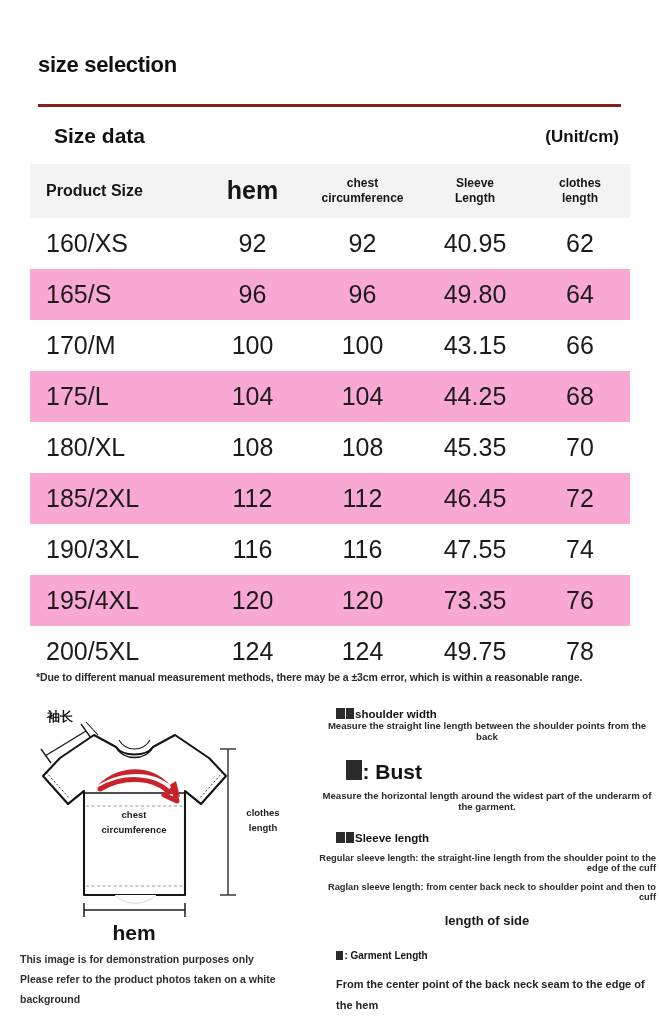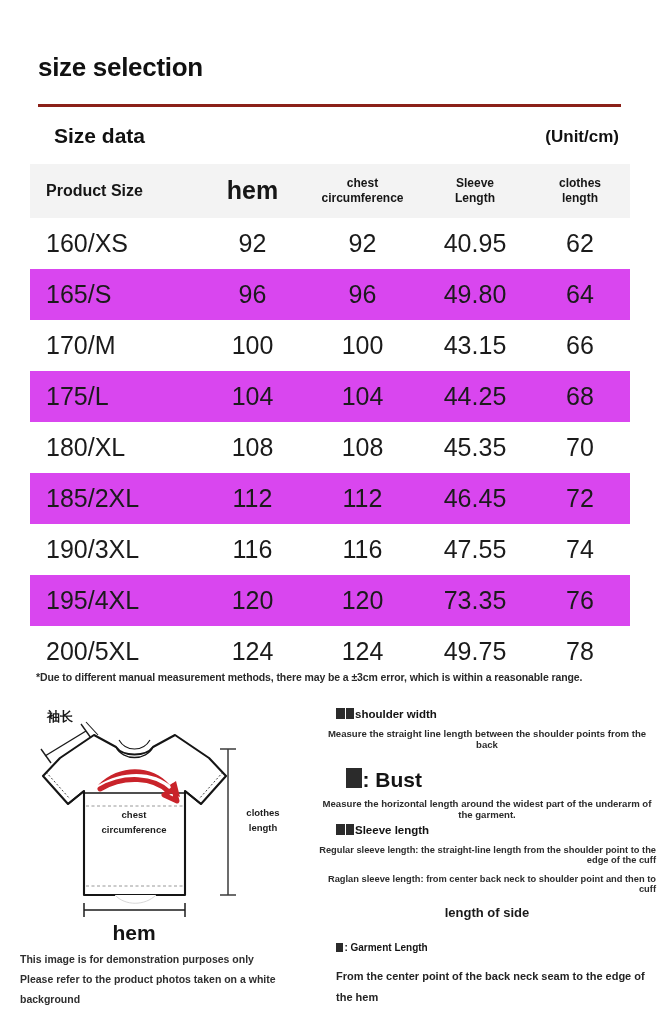--- a/index.html
+++ b/index.html
@@ -14,21 +14,21 @@
     font-family: "Liberation Sans", "DejaVu Sans", sans-serif;
     color: #1b1b1b;
     overflow: hidden;
   }
 
   
   .page-title {
     position: absolute;
     left: 38px;
     top: 52px;
-    font-size: 26px;
+    font-size: 22px;
     font-weight: bold;
     letter-spacing: -0.3px;
     color: #111111;
     text-align: right;
   }
 
   
   .red-rule {
     position: absolute;
     left: 38px;
@@ -98,21 +98,21 @@
     padding-left: 16px;
     font-weight: bold;
   }
   .head-row th.big {
     font-size: 25px;
     font-weight: bold;
   }
 
   .data-row { height: 51px; }
   .data-row.odd { background: #ffffff; }
-  .data-row.even { background: #d946ef; }
+  .data-row.even { background: #f9a8d4; }
   .data-row td {
     font-size: 25px;
     color: #1b1b1b;
   }
   .data-row td.first {
     text-align: left;
     padding-left: 16px;
   }
 
   
@@ -165,39 +165,38 @@
   .instr-head.bust {
     font-size: 21px;
     font-weight: bold;
     margin-left: 28px;
     margin-top: 18px;
   }
   .instr-body {
     font-size: 9.6px;
     font-weight: bold;
     color: #2c2c2c;
-    margin-top: 8px;
     text-align: center;
   }
   .instr-body.tight { margin-top: 6px; }
   .instr-sub {
     font-size: 9.3px;
     font-weight: bold;
     color: #2c2c2c;
     margin-top: 9px;
     text-align: right;
   }
   .instr-center-big {
     font-size: 13px;
     font-weight: bold;
     color: #191919;
     text-align: center;
     margin-top: 11px;
   }
-  .instr-head.sleeve { margin-top: 4px; }
+  .instr-head.sleeve { margin-top: 20px; }
   .instr-head.garment {
     margin-top: 22px;
     font-size: 10px;
   }
   .instr-para {
     font-size: 11px;
     font-weight: bold;
     color: #242424;
     margin-left: 18px;
     margin-top: 13px;

